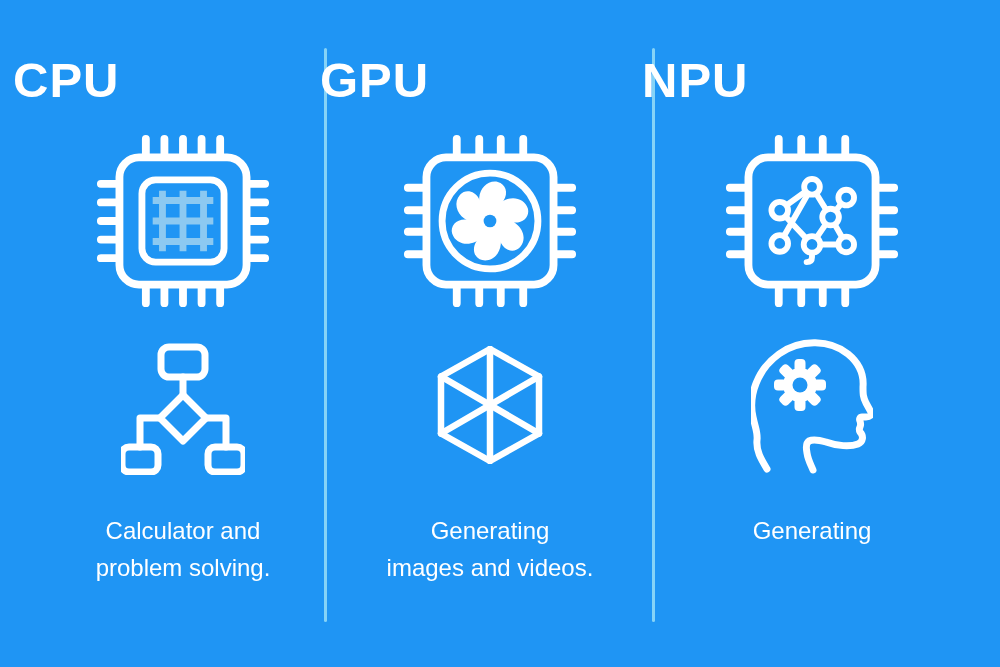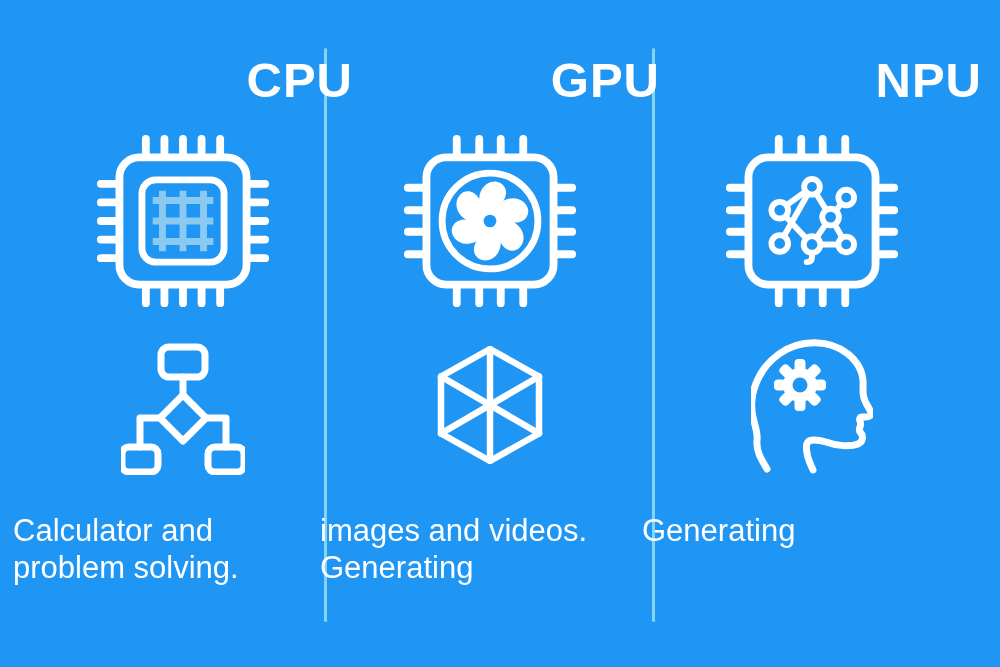--- a/index.html
+++ b/index.html
@@ -14,31 +14,31 @@
     position:absolute;top:48px;height:574px;width:3px;
     background:#85d3f7;border-radius:2px;
   }
   .divider.d1{left:324px;}
   .divider.d2{left:652px;}
   .col{position:absolute;top:0;height:100%;width:340px;}
   .col.c1{left:13px;}
   .col.c2{left:320px;}
   .col.c3{left:642px;text-decoration:underline;}
   .title{
-    position:absolute;top:52px;width:100%;text-align:right;
+    position:absolute;top:52px;width:100%;text-align:left;
     color:#ffffff;font-size:49px;font-weight:700;letter-spacing:1px;
   }
   .chip{position:absolute;top:133px;left:50%;transform:translateX(-50%);}
   .secondary{position:absolute;left:50%;transform:translateX(-50%);}
   .sec-flow{top:343px;}
   .sec-cube{top:346px;}
   .sec-head{top:337px;}
   .caption{
-    position:absolute;top:512px;width:100%;
-    color:#ffffff;font-size:31px;line-height:37px;font-weight:400;
+    position:absolute;top:512px;width:100%;text-align:center;
+    color:#ffffff;font-size:24px;line-height:37px;font-weight:400;
   }
   svg{display:block;}
   .stroke-w{stroke:#ffffff;fill:none;}
 </style>
 </head>
 <body>
 
 <div class="canvas">
 
   <div class="divider d1"></div>
@@ -117,22 +117,22 @@
         <g class="stroke-w" stroke-width="6.5" stroke-linejoin="round" stroke-linecap="round">
           <path d="M57 3 L106 30.5 L106 87.5 L57 115 L8 87.5 L8 30.5 Z"></path>
           <path d="M57 3 L57 115"></path>
           <path d="M8 30.5 L106 87.5"></path>
           <path d="M106 30.5 L8 87.5"></path>
         </g>
       </svg>
     </div>
 
     <div class="caption">
+      <div>Generating</div>
       <div>images and videos.</div>
-      <div>Generating</div>
     </div>
   </div>
 
   <div class="col c3">
     <div class="title">NPU</div>
 
     <div class="chip">
       <svg width="176" height="176" viewBox="0 0 180 180">
         <g class="stroke-w" stroke-width="8" stroke-linecap="round">
           <path d="M56 6v16 M79 6v16 M101 6v16 M124 6v16"></path>

